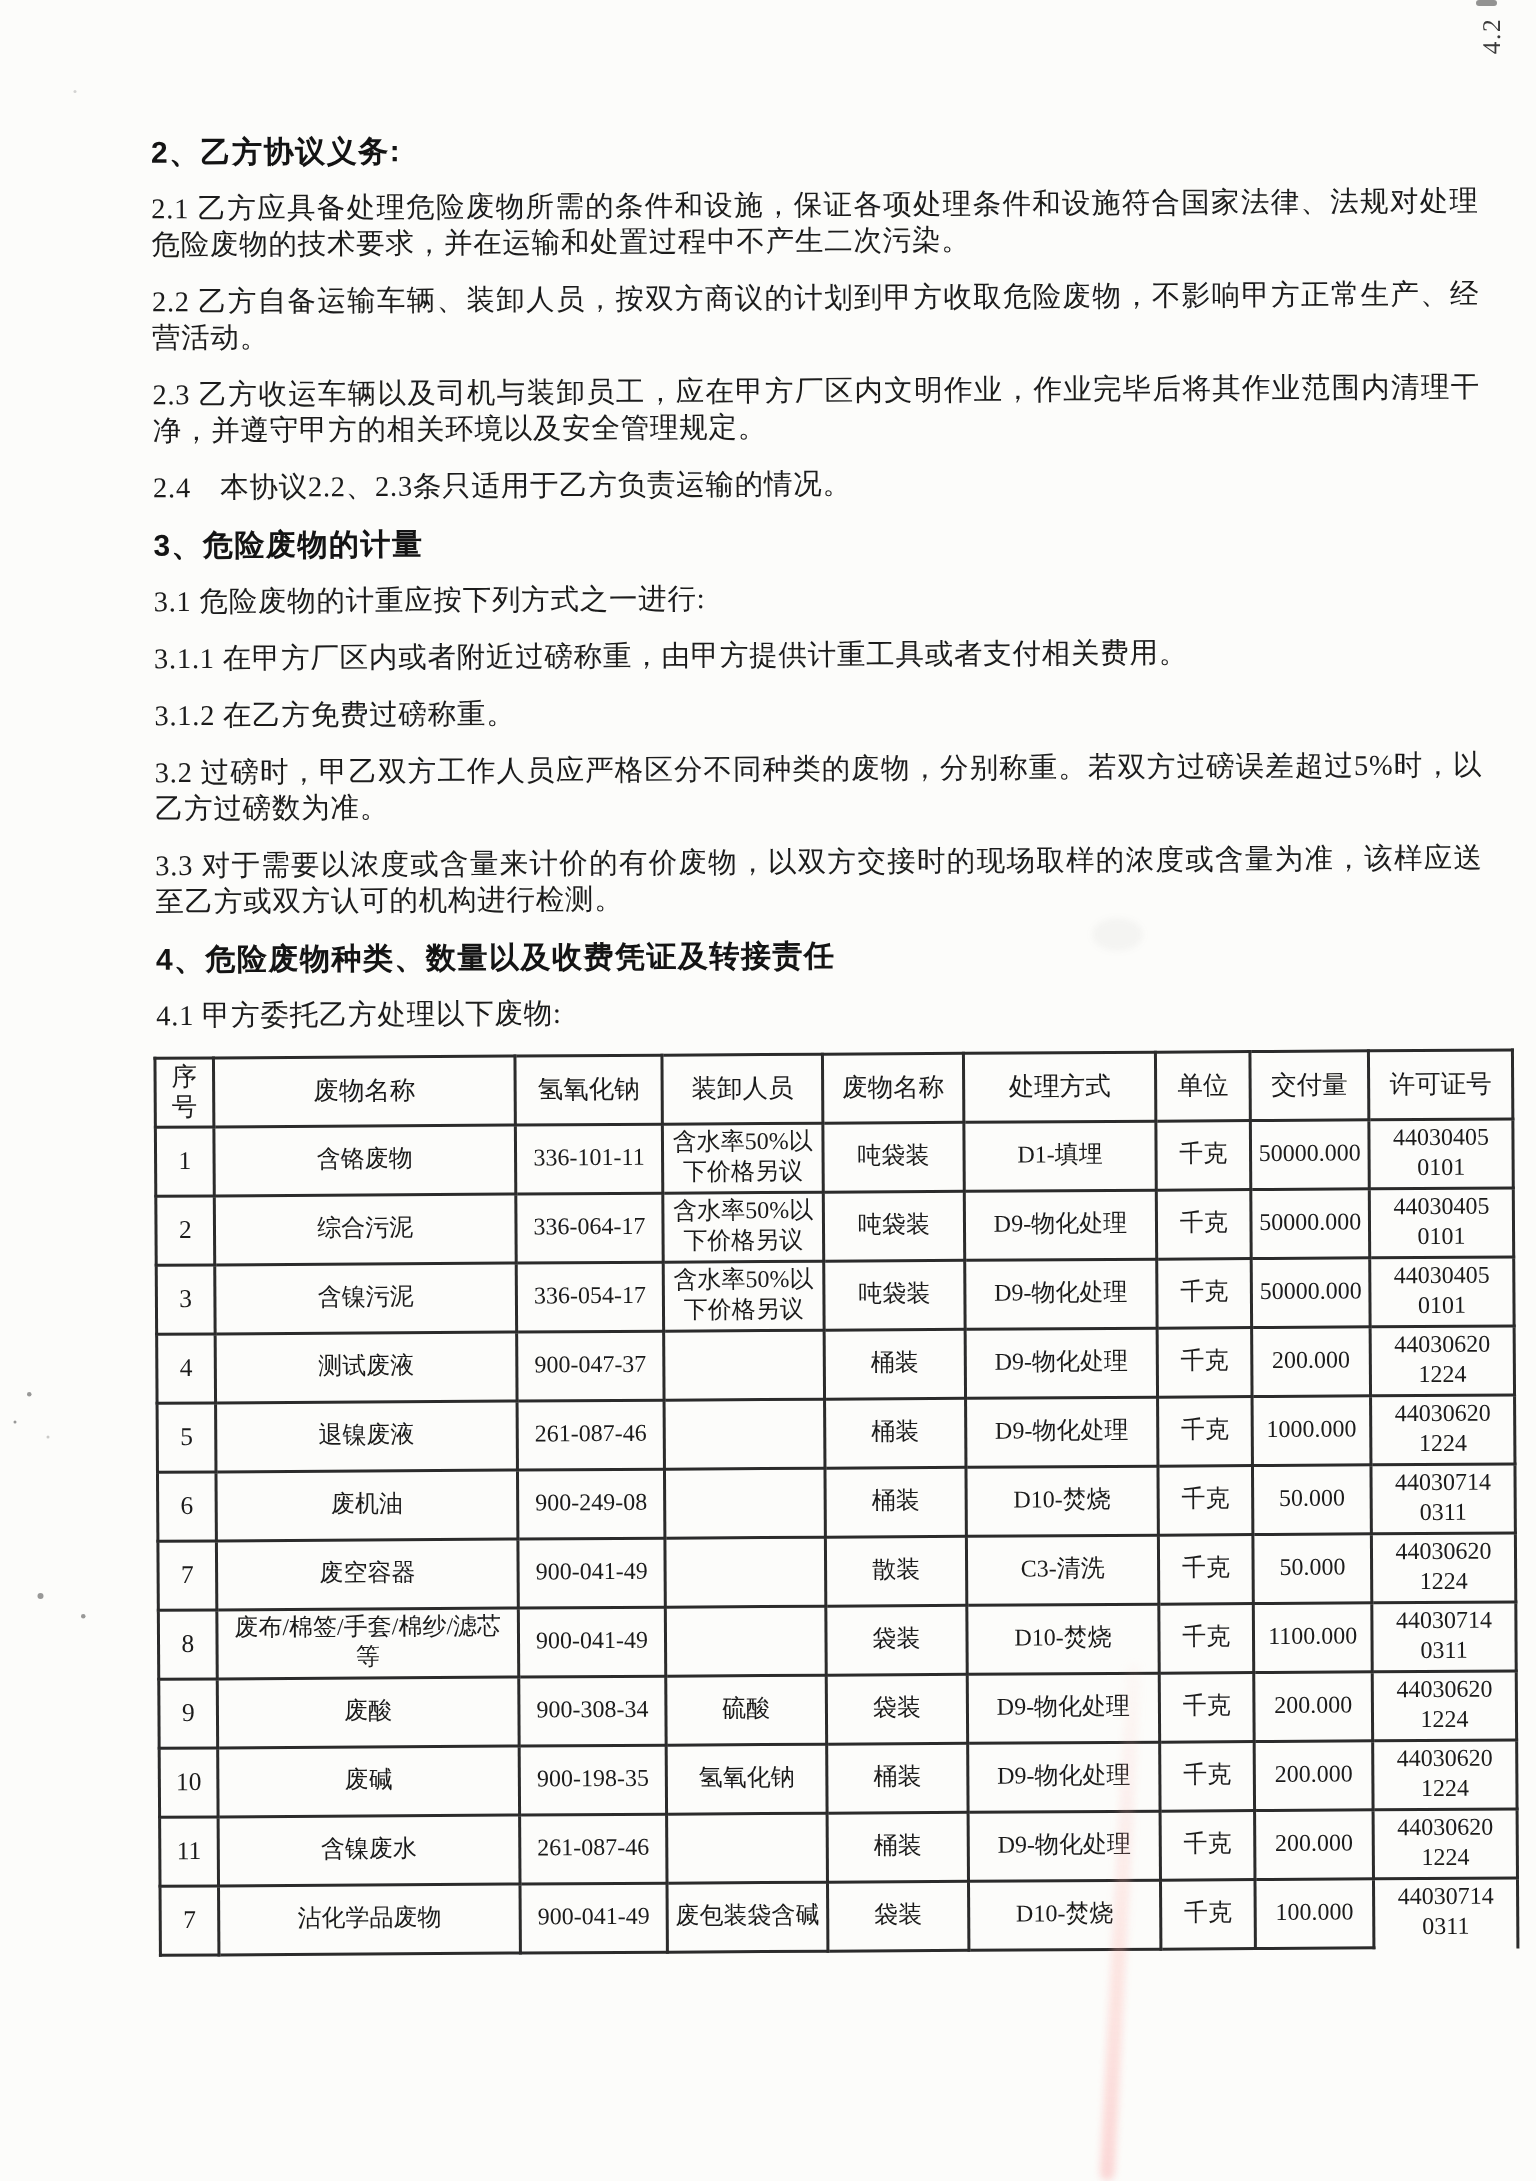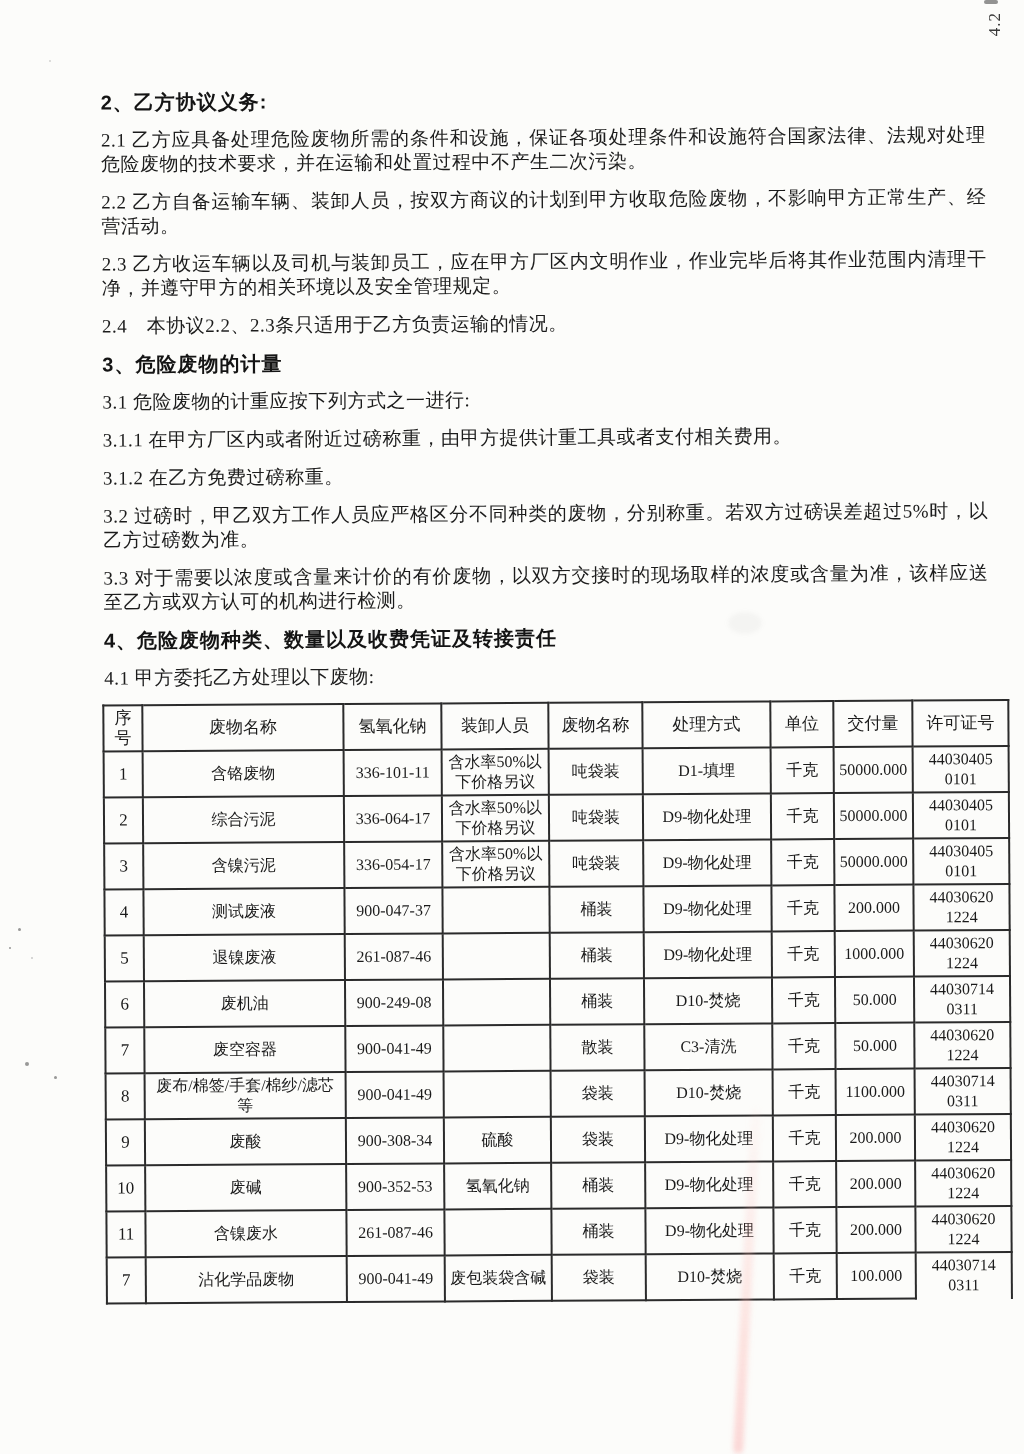--- a/index.html
+++ b/index.html
@@ -251,21 +251,21 @@
             <td>硫酸</td>
             <td>袋装</td>
             <td>D9-物化处理</td>
             <td>千克</td>
             <td>200.000</td>
             <td>44030620 1224</td>
           </tr>
           <tr>
             <td>10</td>
             <td>废碱</td>
-            <td>900-352-53</td>
+            <td>900-198-35</td>
             <td>氢氧化钠</td>
             <td>桶装</td>
             <td>D9-物化处理</td>
             <td>千克</td>
             <td>200.000</td>
             <td>44030620 1224</td>
           </tr>
           <tr>
             <td>11</td>
             <td>含镍废水</td>

